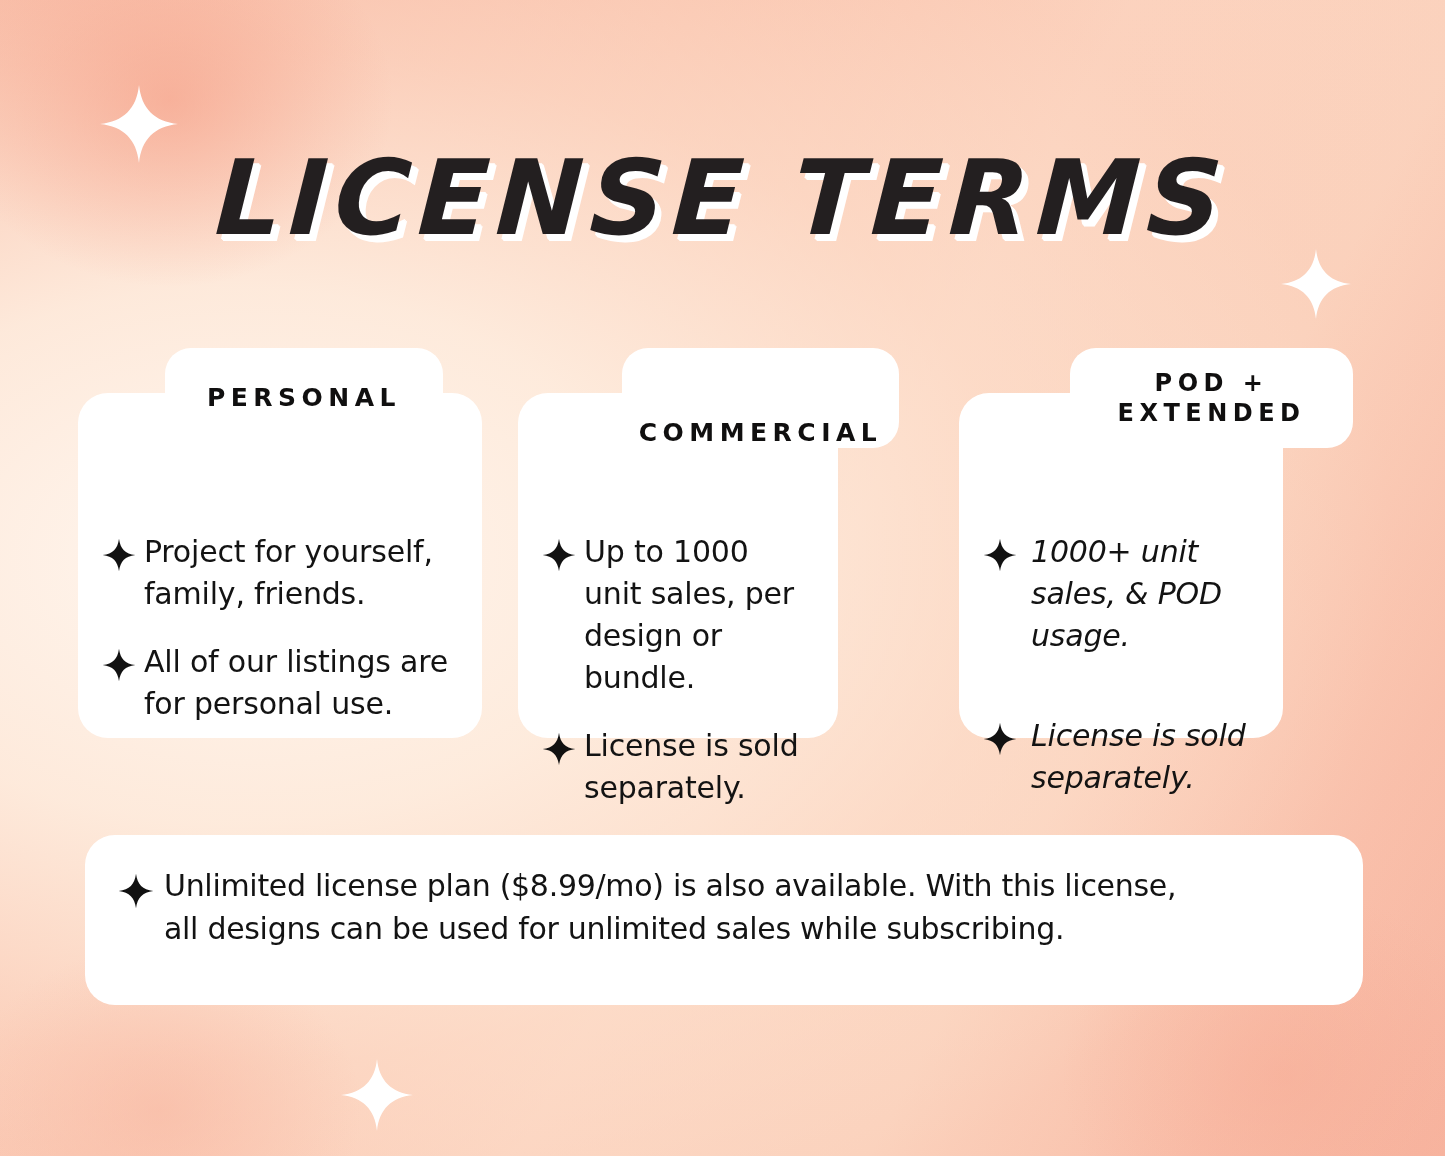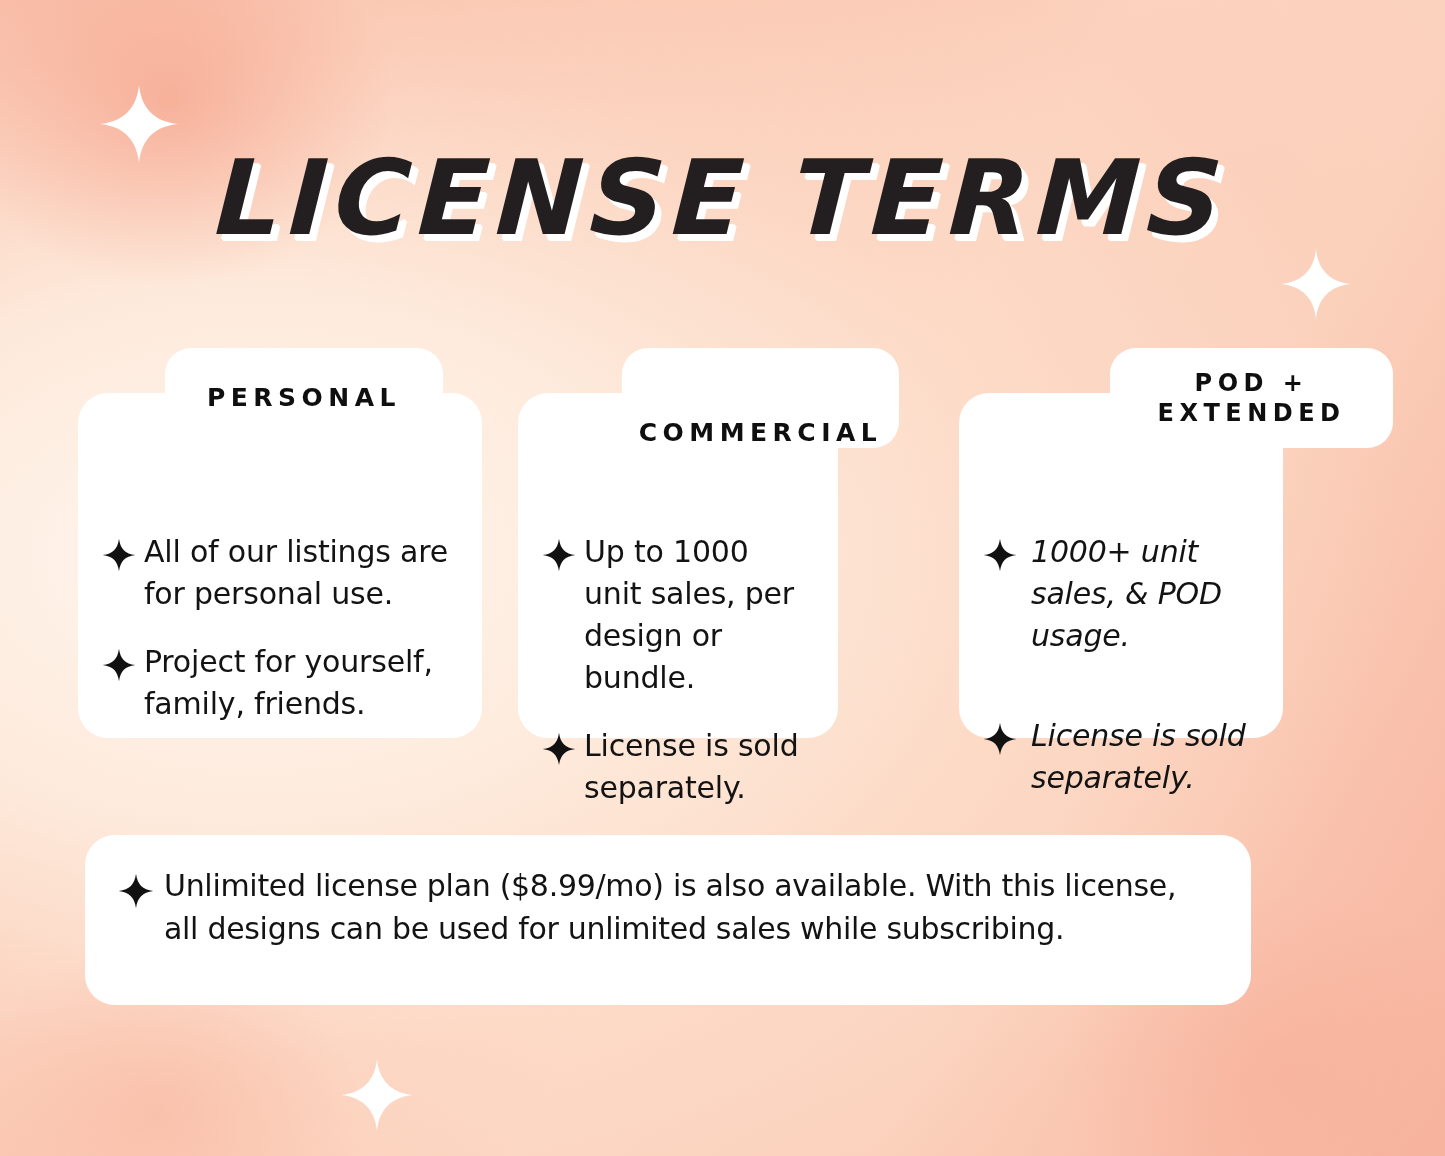--- a/index.html
+++ b/index.html
@@ -124,21 +124,21 @@
   .tab-label {
     font-family: "DejaVu Sans", sans-serif;
     font-size: 25px;
     font-weight: 700;
     letter-spacing: 5.5px;
     color: #100f0f;
     line-height: 1.26;
   }
   .tab-1 { left: 87px;  width: 278px; }
   .tab-2 { left: 544px;  width: 277px; align-items: flex-end; }
-  .tab-3 { left: 1032px;  width: 283px; align-items: center; }
+  .tab-3 { left: 992px;  width: 283px; align-items: center; }
   .tab-3 .tab-label { font-size: 24px; }
 
   .card-body {
     position: absolute;
     left: 0; right: 0;
     top: 100px;
     padding: 38px 26px 0 24px;
   }
 
   
@@ -167,21 +167,21 @@
   .card-2 .bullet-text, .card-3 .bullet-text { font-size: 30px; }
   .card-3 .bullet-row { margin-bottom: 58px; }
   .card-3 .bullet-row:last-child { margin-bottom: 0; }
   .card-3 .star-glyph { margin-right: 14px; }
 
   
   .banner {
     position: absolute;
     left: 85px;
     top: 835px;
-    width: 1166px;
+    width: 1278px;
     height: 170px;
     background: #ffffff;
     border-radius: 30px;
   }
   .banner-inner {
     display: flex;
     align-items: flex-start;
     padding: 30px 30px 0 33px;
   }
   .banner .star-glyph {
@@ -231,29 +231,29 @@
   <div class="cards">
 
     <div class="card card-1">
       <div class="card-body">
         <div class="bullet-row">
           <span class="star-glyph">
             <svg viewBox="0 0 100 100" aria-hidden="true">
               <path d="M50 2 C54 32 68 46 98 50 C68 54 54 68 50 98 C46 68 32 54 2 50 C32 46 46 32 50 2 Z" fill="#111111"></path>
             </svg>
           </span>
+          <span class="bullet-text">Project for yourself, family, friends.</span>
+        </div>
+        <div class="bullet-row">
+          <span class="star-glyph">
+            <svg viewBox="0 0 100 100" aria-hidden="true">
+              <path d="M50 2 C54 32 68 46 98 50 C68 54 54 68 50 98 C46 68 32 54 2 50 C32 46 46 32 50 2 Z" fill="#111111"></path>
+            </svg>
+          </span>
           <span class="bullet-text">All of our listings are for personal use.</span>
-        </div>
-        <div class="bullet-row">
-          <span class="star-glyph">
-            <svg viewBox="0 0 100 100" aria-hidden="true">
-              <path d="M50 2 C54 32 68 46 98 50 C68 54 54 68 50 98 C46 68 32 54 2 50 C32 46 46 32 50 2 Z" fill="#111111"></path>
-            </svg>
-          </span>
-          <span class="bullet-text">Project for yourself, family, friends.</span>
         </div>
       </div>
     </div>
 
     <div class="card card-2">
       <div class="card-body">
         <div class="bullet-row">
           <span class="star-glyph">
             <svg viewBox="0 0 100 100" aria-hidden="true">
               <path d="M50 2 C54 32 68 46 98 50 C68 54 54 68 50 98 C46 68 32 54 2 50 C32 46 46 32 50 2 Z" fill="#111111"></path>

